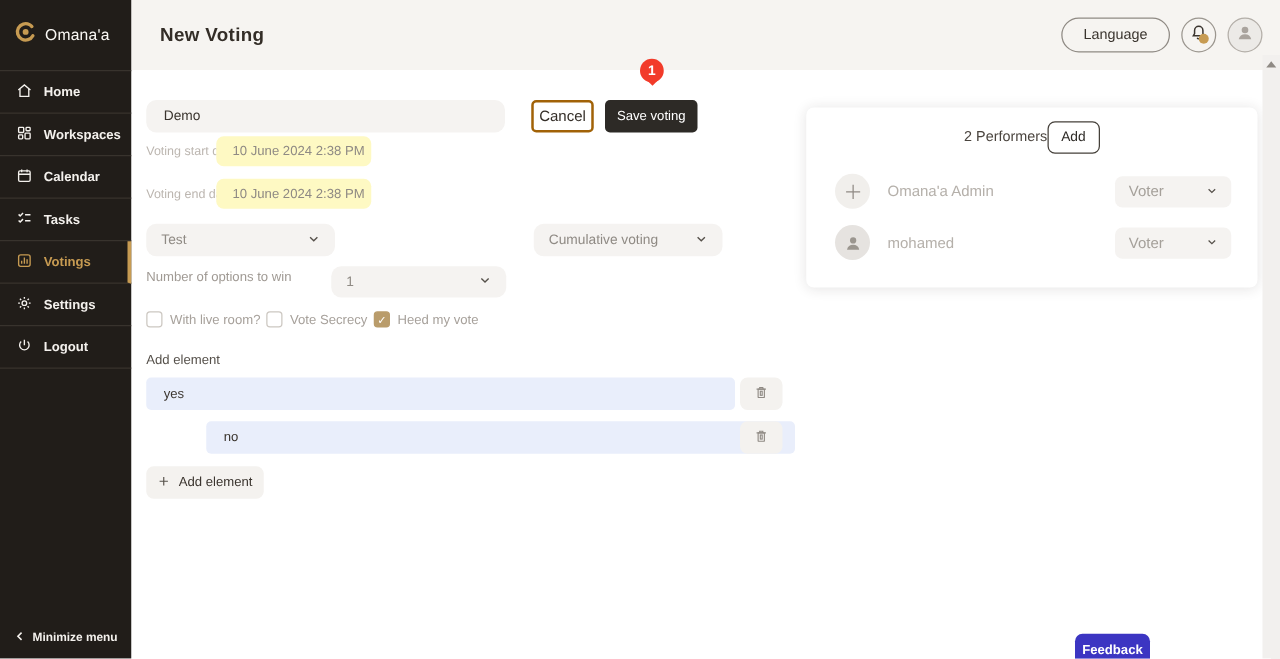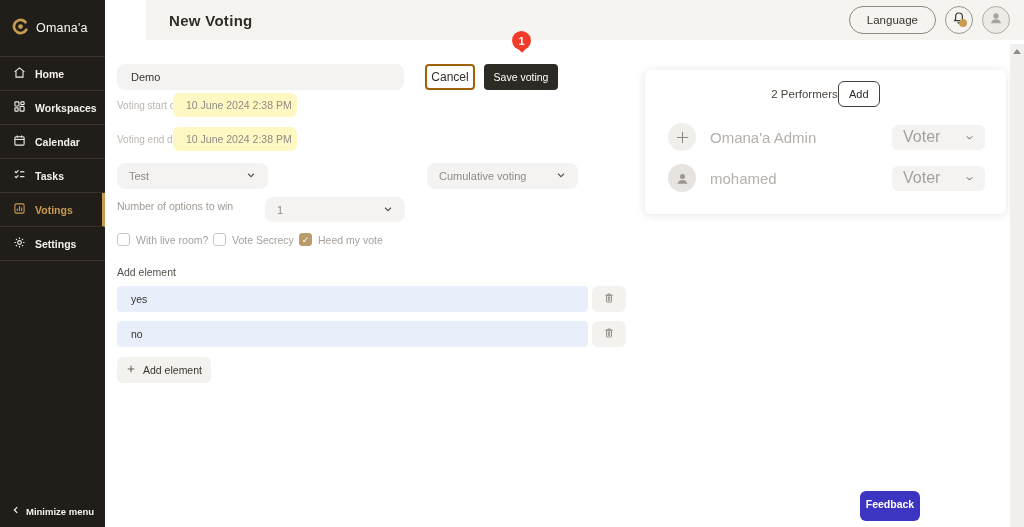--- a/index.html
+++ b/index.html
@@ -12,21 +12,21 @@
   .logo svg { width:19px; height:19px; }
   .logo-text { font-size:12.5px; font-weight:normal; letter-spacing:.2px; color:#fbf9f6; }
   .nav-item { height:34px; display:flex; align-items:center; gap:9px; padding-left:13px; border-bottom:1px solid #38332d; font-size:10.5px; font-weight:bold; color:#f4f1ed; cursor:pointer; }
   .nav-item svg { width:13px; height:13px; flex-shrink:0; }
   .nav-item.active { color:#c79b52; border-right:3px solid #c79b52; }
   .minimize { position:absolute; bottom:10px; left:11px; display:flex; align-items:center; gap:5px; font-size:9.5px; font-weight:bold; color:#f4f1ed; cursor:pointer; }
   .minimize svg { width:10px; height:10px; }
 
   
   .right-pane { flex:1; display:flex; flex-direction:column; position:relative; }
-  .header { height:40px; background:#f6f4f1; display:flex; align-items:center; padding:0 14px 0 23px; flex-shrink:0;margin-left:41px; }
+  .header { height:56px; background:#f6f4f1; display:flex; align-items:center; padding:0 14px 0 23px; flex-shrink:0; }
   .header-title { font-size:15px; font-weight:bold; color:#332d27; letter-spacing:.3px; }
   .header-right { margin-left:auto; display:flex; align-items:center; gap:9px; }
   .btn-language { height:28px; padding:0 17px; border:1px solid #8f8a84; border-radius:14px; background:#f6f4f1; font-size:11.5px; color:#3a342e; font-family:inherit; cursor:pointer; }
   .icon-circle { width:28px; height:28px; border-radius:50%; border:1px solid #9b968f; background:#f6f4f1; display:flex; align-items:center; justify-content:center; position:relative; cursor:pointer; }
   .icon-circle svg { width:16px; height:16px; }
   .bell-dot { position:absolute; right:5px; bottom:6px; width:8px; height:8px; border-radius:50%; background:#c79b52; }
   .avatar-circle { background:#eceae7; border-color:#b3aea8; }
 
   
   .main { flex:1; position:relative; background:#fff; z-index:2; }
@@ -51,39 +51,39 @@
   .dd-options { left:160px; top:157px; width:140px; height:25px; }
   .options-label { position:absolute; left:12px; top:160px; font-size:10.5px; color:#a09a94; }
 
   .checkbox-item { position:absolute; top:193px; display:flex; align-items:center; gap:6px; font-size:10.5px; color:#a7a19b; cursor:pointer; }
   .cb-1 { left:12px; } .cb-2 { left:108px; } .cb-3 { left:194px; }
   .cb-box { width:13px; height:13px; border:1px solid #ccc7c1; border-radius:3px; background:#fff; }
   .cb-box.checked { background:#b99c6b; border-color:#b99c6b; color:#fff; font-size:9px; line-height:13px; text-align:center; }
 
   .elements-label { position:absolute; left:12px; top:226px; font-size:10.5px; color:#55504a; }
   .element-input { position:absolute; left:12px; width:471px; height:26px; background:#e9eefb; border:none; border-radius:4px; padding:0 14px; font-size:10.5px; color:#3a342e; font-family:inherit; }
-  .el-1 { top:246px; } .el-2 { top:281px; }
+  .el-1 { top:246px; } .el-2 { top:281px;margin-left:48px; }
   .trash-btn { position:absolute; left:487px; width:34px; height:26px; background:#f4f2ef; border:none; border-radius:6px; display:flex; align-items:center; justify-content:center; cursor:pointer; }
   .trash-btn svg { width:12px; height:12px; }
   .tr-1 { top:246px; } .tr-2 { top:281px; }
   .btn-add-element { position:absolute; left:12px; top:317px; width:94px; height:26px; background:#f4f2ef; border:none; border-radius:6px; display:flex; align-items:center; justify-content:center; gap:7px; font-size:10.5px; color:#3a342e; font-family:inherit; cursor:pointer; }
   .btn-add-element svg { width:10px; height:10px; }
 
   
   .performers { position:absolute; left:540px; top:30px; width:361px; height:144px; background:#fff; border-radius:6px; box-shadow:0 1px 10px rgba(40,35,30,.12); }
   .perf-header { display:flex; align-items:center; justify-content:center; padding:11px 21px 0 21px; }
   .perf-title { font-size:11.5px; color:#4a443e; }
   .btn-add { width:42px; height:26px; border:1px solid #45403a; border-radius:6px; background:#fff; font-size:11px; color:#2d2a26; font-family:inherit; cursor:pointer; }
   .perf-row { position:absolute; left:23px; right:21px; height:28px; display:flex; align-items:center; }
   .row-1 { top:53px; } .row-2 { top:94px; }
   .perf-avatar { width:28px; height:28px; border-radius:50%; background:#f1efec; display:flex; align-items:center; justify-content:center; margin-right:14px; flex-shrink:0; }
   .perf-avatar.gray { background:#e6e3e0; }
   .perf-avatar svg { width:15px; height:15px; }
-  .perf-name { font-size:15px; color:#b5b0aa; }
-  .perf-role-dd { margin-left:auto; width:93px; height:25px; background:#f5f3f1; border-radius:6px; display:flex; align-items:center; justify-content:space-between; padding:0 11px; font-size:16px; color:#a5a09a; cursor:pointer; }
+  .perf-name { font-size:12px; color:#b5b0aa; }
+  .perf-role-dd { margin-left:auto; width:93px; height:25px; background:#f5f3f1; border-radius:6px; display:flex; align-items:center; justify-content:space-between; padding:0 11px; font-size:12px; color:#a5a09a; cursor:pointer; }
   .perf-role-dd svg { width:9px; height:9px; }
 
   .btn-feedback { position:absolute; left:755px; top:451px; width:60px; height:30px; background:#3c35c2; border:none; border-radius:6px; color:#fff; font-size:10.5px; font-weight:bold; font-family:inherit; z-index:4; display:flex; align-items:flex-start; justify-content:center; padding-top:7px; cursor:pointer; }
 
   .scrollbar { position:absolute; left:1010px; top:44px; width:14px; height:483px; background:#f2f0ee; z-index:7; }
   .scroll-arrow { width:0; height:0; margin:5px auto 0; border-left:4px solid transparent; border-right:4px solid transparent; border-bottom:5px solid #8f8a84; }
 </style>
 </head>
 <body>
 
@@ -142,20 +142,27 @@
             <line x1="16" y1="16.5" x2="16" y2="10"></line>
           </svg></span>
       <span>Votings</span>
     </div>
     <div class="nav-item">
       <span><svg viewBox="0 0 24 24" fill="none" stroke="currentColor" stroke-width="2">
             <circle cx="12" cy="12" r="3.4"></circle>
             <path d="M12 2.8v2.6M12 18.6v2.6M2.8 12h2.6M18.6 12h2.6M5.4 5.4l1.9 1.9M16.7 16.7l1.9 1.9M18.6 5.4l-1.9 1.9M7.3 16.7l-1.9 1.9"></path>
           </svg></span>
       <span>Settings</span>
+    </div>
+    <div class="nav-item">
+      <span><svg viewBox="0 0 24 24" fill="none" stroke="currentColor" stroke-width="2">
+            <path d="M12 3.5v8"></path>
+            <path d="M7.3 6a7 7 0 1 0 9.4 0"></path>
+          </svg></span>
+      <span>Logout</span>
     </div>
 
     <div class="minimize">
       <span><svg viewBox="0 0 24 24" fill="none" stroke="#f4f1ed" stroke-width="3">
             <polyline points="15,5 8,12 15,19"></polyline>
           </svg></span>
       <span>Minimize menu</span>
     </div>
   </nav>
 

